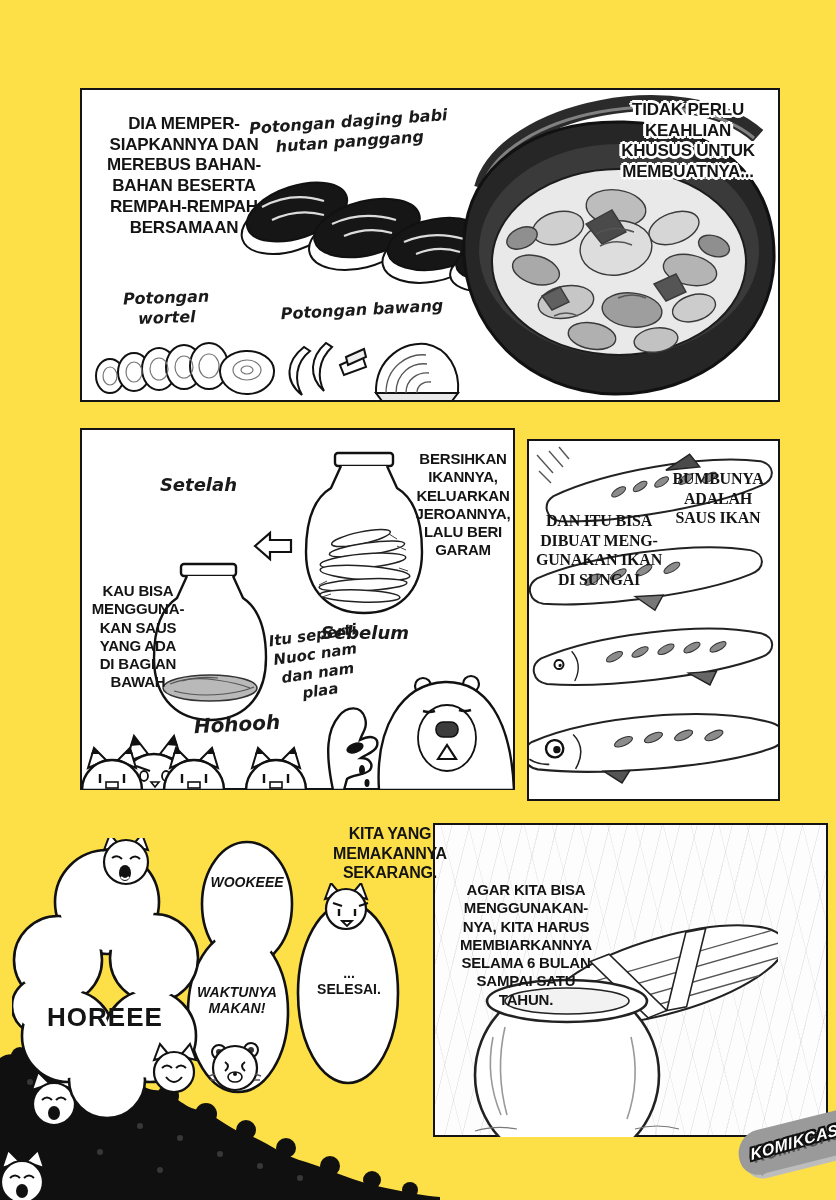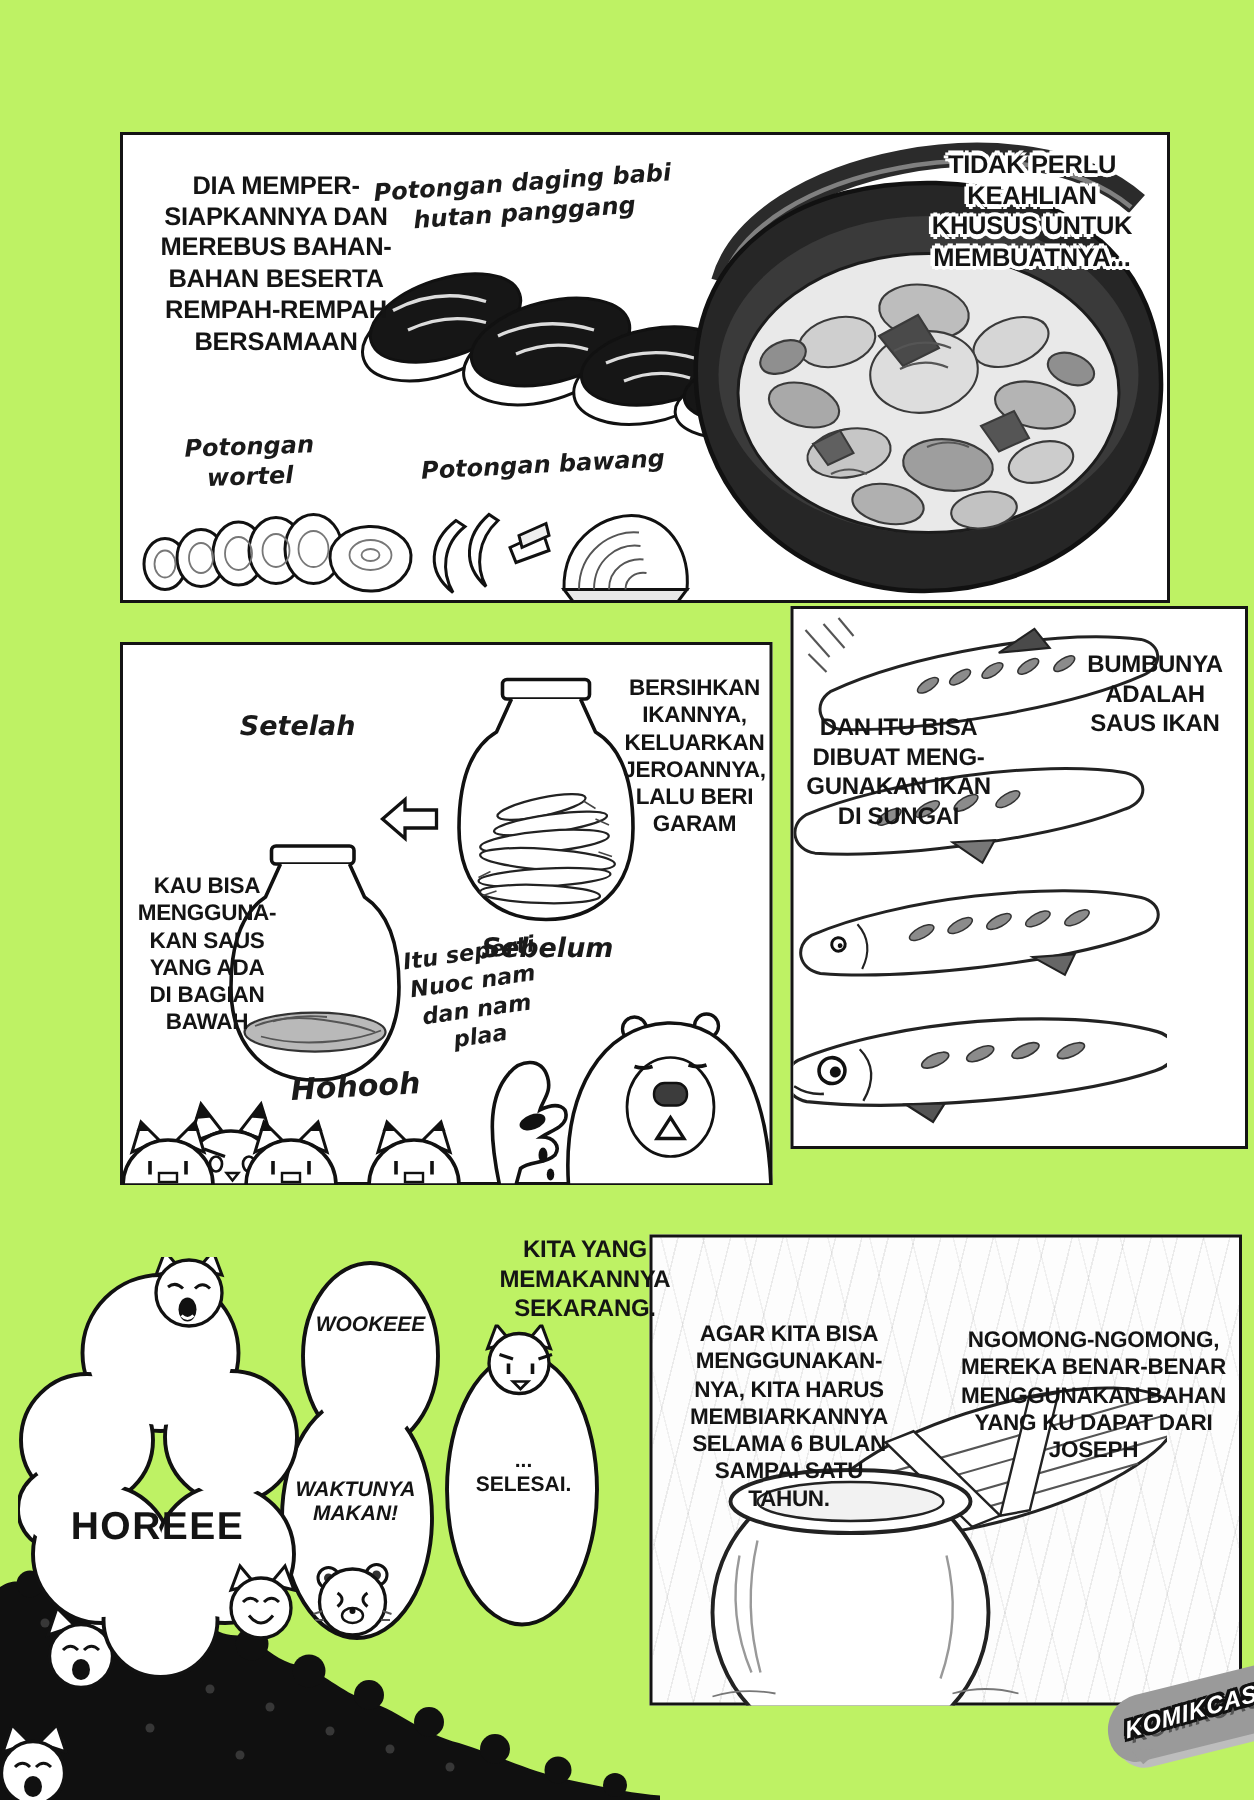--- a/index.html
+++ b/index.html
@@ -1,16 +1,16 @@
 <!DOCTYPE html>
 <html><head>
 <meta charset="utf-8">
 <style>
   html,body{margin:0;padding:0;background:#fff;}
-  #page{position:relative;width:836px;height:1200px;background:#bef264;overflow:hidden;
+  #page{position:relative;width:836px;height:1200px;background:#fde047;overflow:hidden;
         font-family:"Liberation Sans",sans-serif;}
   .panel{position:absolute;border:2px solid #141414;background:#fff;box-sizing:border-box;}
   .abs{position:absolute;}
   .caption{font-weight:700;color:#141414;text-align:center;white-space:pre-line;
            line-height:1.22;letter-spacing:-0.2px;z-index:6;}
   .hand{font-style:italic;font-weight:600;color:#1a1a1a;text-align:center;
         white-space:pre-line;line-height:1.25;z-index:6;font-family:"DejaVu Sans",sans-serif;}
   .outlined{color:#141414;
     text-shadow:-2px -2px 0 #fff,2px -2px 0 #fff,-2px 2px 0 #fff,2px 2px 0 #fff,
                  0 -3px 0 #fff,0 3px 0 #fff,-3px 0 0 #fff,3px 0 0 #fff;}
@@ -270,21 +270,21 @@
         <polygon points="54,42 48,22 36,34" fill="#fff" stroke="#111" stroke-width="2"></polygon>
           <polygon points="51,28 48,22 42,28" fill="#111"></polygon>
         <path d="M0,64 A30,30 0 0 1 60,64 Z" fill="#fff" stroke="#111" stroke-width="2.4"></path>
         <line x1="18" y1="48" x2="18" y2="57" stroke="#111" stroke-width="2.4"></line>
         <line x1="42" y1="48" x2="42" y2="57" stroke="#111" stroke-width="2.4"></line>
         <rect x="24" y="56" width="12" height="6" fill="#fff" stroke="#111" stroke-width="1.6"></rect>
       </g>
     </svg>
   </div>
 
-  <div class="panel" style="left:527px;top:404px;width:305px;height:362px;">
+  <div class="panel" style="left:527px;top:439px;width:253px;height:362px;font-family:Liberation Serif, serif;">
     <svg class="abs" style="left:0;top:0;" width="249" height="358" viewBox="0 0 249 358">
       <g stroke="#555" stroke-width="1.4" fill="none">
         <path d="M8,14 l16,18"></path>
           <path d="M20,10 l14,16"></path>
           <path d="M10,30 l12,12"></path>
         <path d="M30,6 l10,12"></path>
       </g>
 
       <g transform="translate(18,46) rotate(-9)">
         <path d="M5,10 C60,-6 160,-8 215,8 C228,13 228,28 212,32 C160,46 60,46 8,36 C-6,32 -8,16 5,10 Z" fill="#fff" stroke="#222" stroke-width="2"></path>
@@ -516,25 +516,20 @@
     </svg>
 
     <div class="abs caption" style="left:10px;top:56px;width:162px;font-size:15px;">AGAR KITA BISA
 MENGGUNAKAN-
 NYA, KITA HARUS
 MEMBIARKANNYA
 SELAMA 6 BULAN
 SAMPAI SATU
 TAHUN.</div>
 
-    <div class="abs caption" style="right:2px;top:60px;width:190px;font-size:15px;">NGOMONG-NGOMONG,
-MEREKA BENAR-BENAR
-MENGGUNAKAN BAHAN
-YANG KU DAPAT DARI
-JOSEPH</div>
   </div>
 
   <div class="wm">
     <div class="wm-bubble">
       <div class="wm-text">KOMIKCAST</div>
 
     </div>
   </div>
 
 </div>

